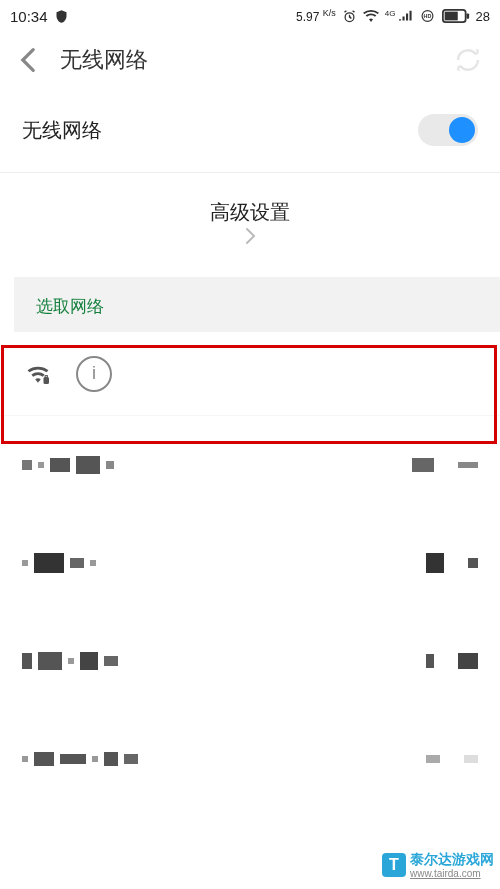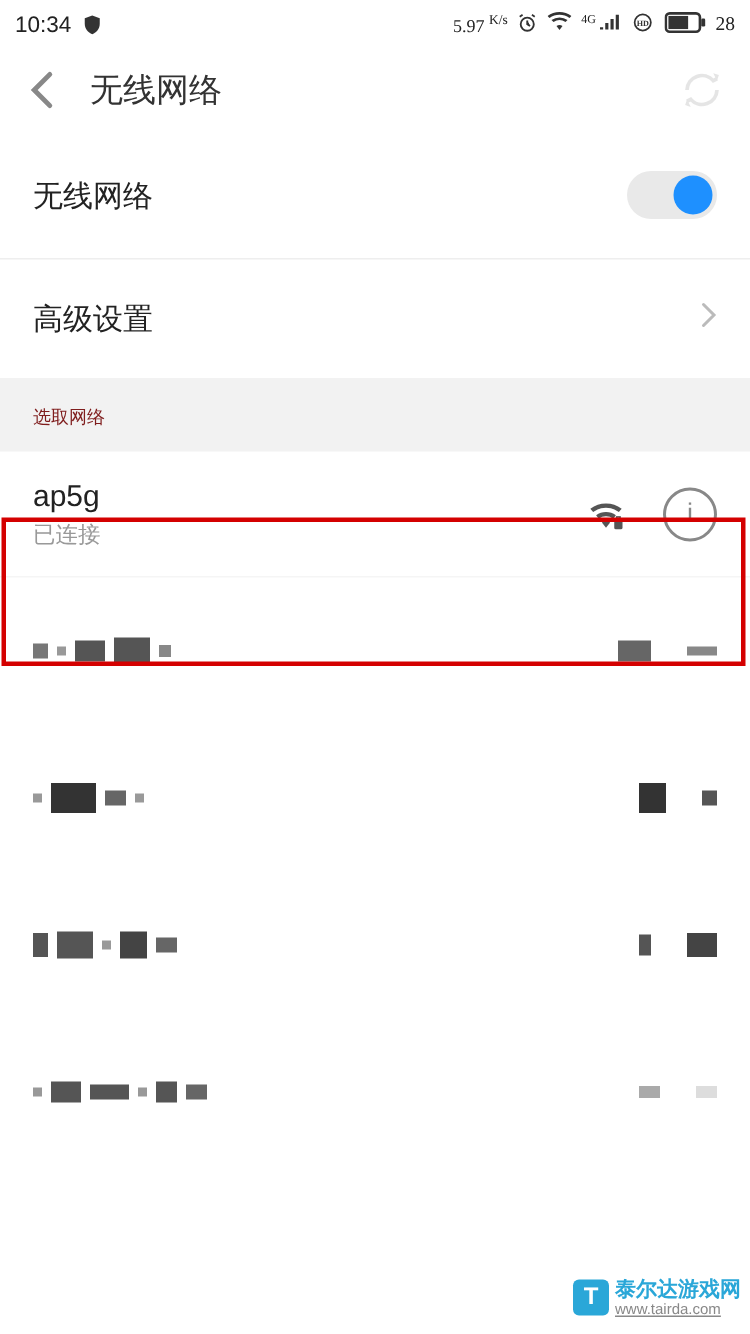--- a/index.html
+++ b/index.html
@@ -15,21 +15,21 @@
   .status-bar {
     height: 32px;
     display: flex;
     align-items: center;
     justify-content: space-between;
     padding: 0 10px;
     font-size: 15px;
     font-weight: 500;
   }
   .status-left { display:flex; align-items:center; gap:6px; }
-  .status-right { display:flex; align-items:flex-start; gap:6px; font-size:13px;font-family:Liberation Serif, serif;}
+  .status-right { display:flex; align-items:center; gap:6px; font-size:13px;}
   .shield-icon svg, .alarm-icon svg, .wifi-small svg, .battery-icon svg, .hd-icon svg { display:block;}
   .kbs { font-size:12px; }
   .kbs sup { font-size:9px; }
   .sig { font-size:11px; line-height:1; }
   .header {
     height: 56px;
     display:flex;
     align-items:center;
     padding: 0 14px;
     gap: 18px;
@@ -39,37 +39,38 @@
   .refresh-icon { width:36px; height:36px; display:flex; align-items:center; justify-content:center; opacity:.25;}
   .section-white { background:#fff; }
   .row {
     display:flex;
     align-items:center;
     padding: 26px 22px;
     font-size:20px;
     color:#222;
     border-bottom:1px solid #eee;
   }
-  .row:last-child { border-bottom:none; }
+  .row:last-child { border-bottom:none;flex-direction:column; }
   .row-label { flex:1; }
   .toggle {
     width:60px; height:32px; border-radius:16px;
     background:#e9e9e9; position:relative;
   }
   .toggle-knob {
     position:absolute; top:3px; right:3px;
     width:26px; height:26px; border-radius:50%;
     background:#1e90ff;
   }
   .chevron { color:#bbb; font-size:20px;}
   .section-gray {
     background:#f2f2f2;
     padding: 18px 22px 14px;
-    font-size:12px;
-    color:#7f1d1d;
+    font-size:17px;
+    color:#15803d;
+    margin-left:14px;
   }
   .net-item {
     display:flex;
     align-items:center;
     padding: 18px 22px;
     min-height:84px;
     gap:14px;
     border-bottom: 1px solid #f5f5f5;
   }
   .net-text { flex:1; display:flex; flex-direction:column; gap:4px;}
@@ -194,24 +195,20 @@
         </svg>
     </span>
   </div>
 </div>
 
 <div class="section-gray">
   <span>选取网络</span>
 </div>
 
 <div class="net-item">
-  <div class="net-text">
-    <span class="net-name">ap5g</span>
-    <span class="net-status">已连接</span>
-  </div>
   <span class="wifi-icon">
     <svg width="28" height="22" viewBox="0 0 24 20">
       <path fill="#555" d="M12 18l2.5-3.2a4 4 0 00-5 0L12 18z"></path>
       <path fill="#555" d="M6 10.5a10 10 0 0112 0l-1.6 2a7.4 7.4 0 00-8.8 0l-1.6-2z"></path>
       <path fill="#555" d="M2.5 6.5a16 16 0 0119 0l-1.7 2a13.3 13.3 0 00-15.6 0l-1.7-2z"></path>
       <rect x="17" y="13" width="5" height="6" rx="1" fill="#555"></rect>
         <rect x="18.5" y="11.5" width="2" height="2" fill="none" stroke="#555" stroke-width="1"></rect>
     </svg>
   </span>
   <span class="info-icon">i</span>

